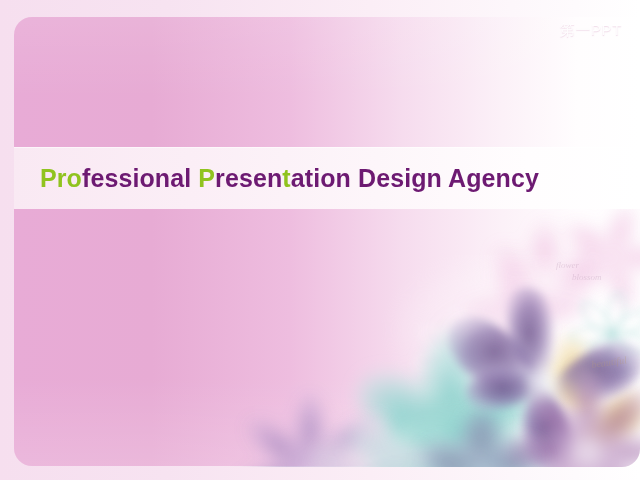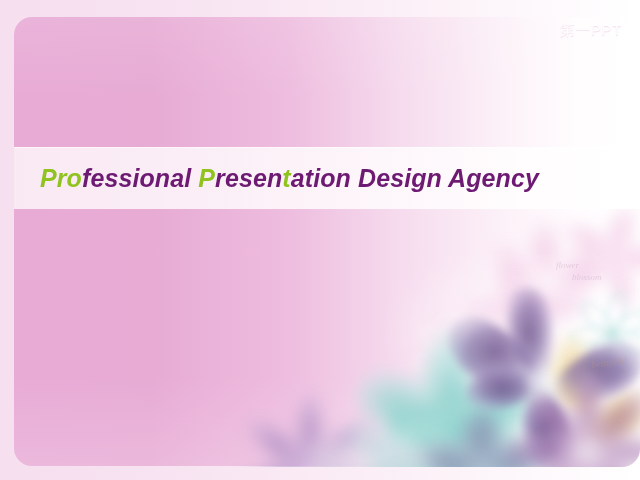--- a/index.html
+++ b/index.html
@@ -104,21 +104,20 @@
     height: 1px;
     background: rgba(255,255,255,0.55);
   }
 
   .slide-title {
     margin: 0;
     padding-left: 26px;
     font-family: "Liberation Sans", sans-serif;
     font-size: 25px;
     font-weight: bold;
-    font-style: italic;
     letter-spacing: 0.1px;
     white-space: nowrap;
     line-height: 1;
     color: #6d1a72;
   }
   .t-purple { color: #6d1a72; }
   .t-green  { color: #90c31f; }
 
   
   .floral {

